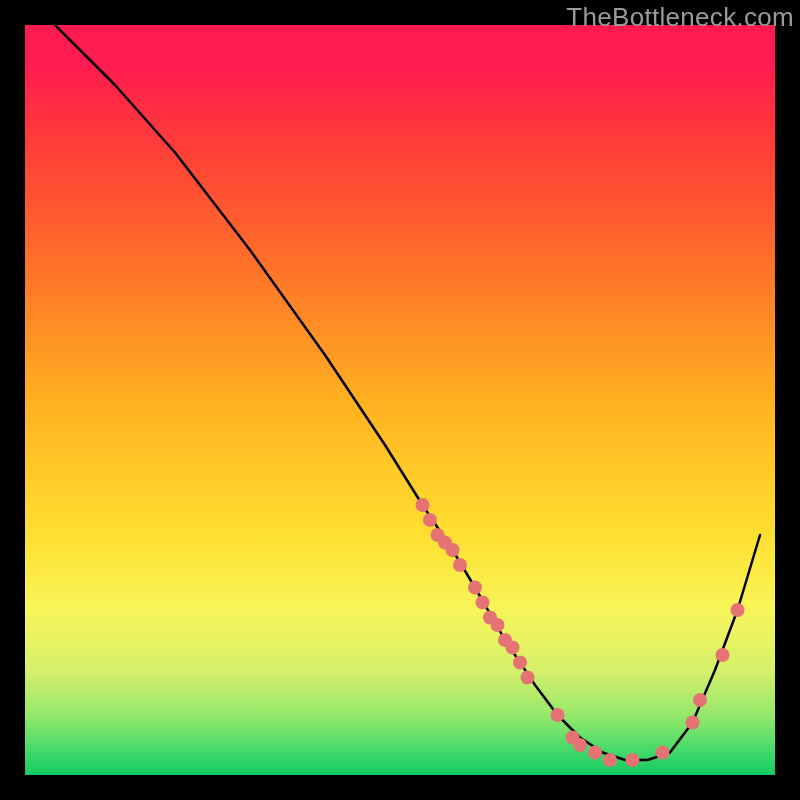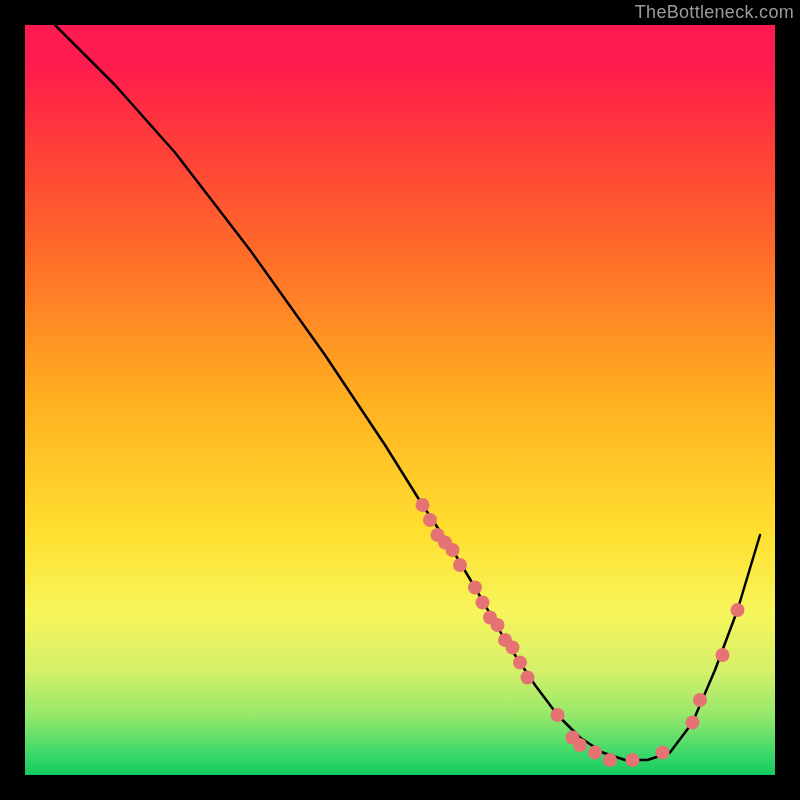--- a/index.html
+++ b/index.html
@@ -35,21 +35,21 @@
       #96e86a 92%,
       #3fd96a 97%,
       #12c95f 100%
     );
   }
   .watermark {
     position: absolute;
     top: 2px;
     right: 6px;
     color: #9a9a9a;
-    font-size: 18px;
+    font-size: 26px;
     font-weight: 500;
     letter-spacing: 0.3px;
     z-index: 5;
     user-select: none;
   }
   svg.curve {
     position: absolute;
     left: 0;
     top: 0;
     width: 750px;

